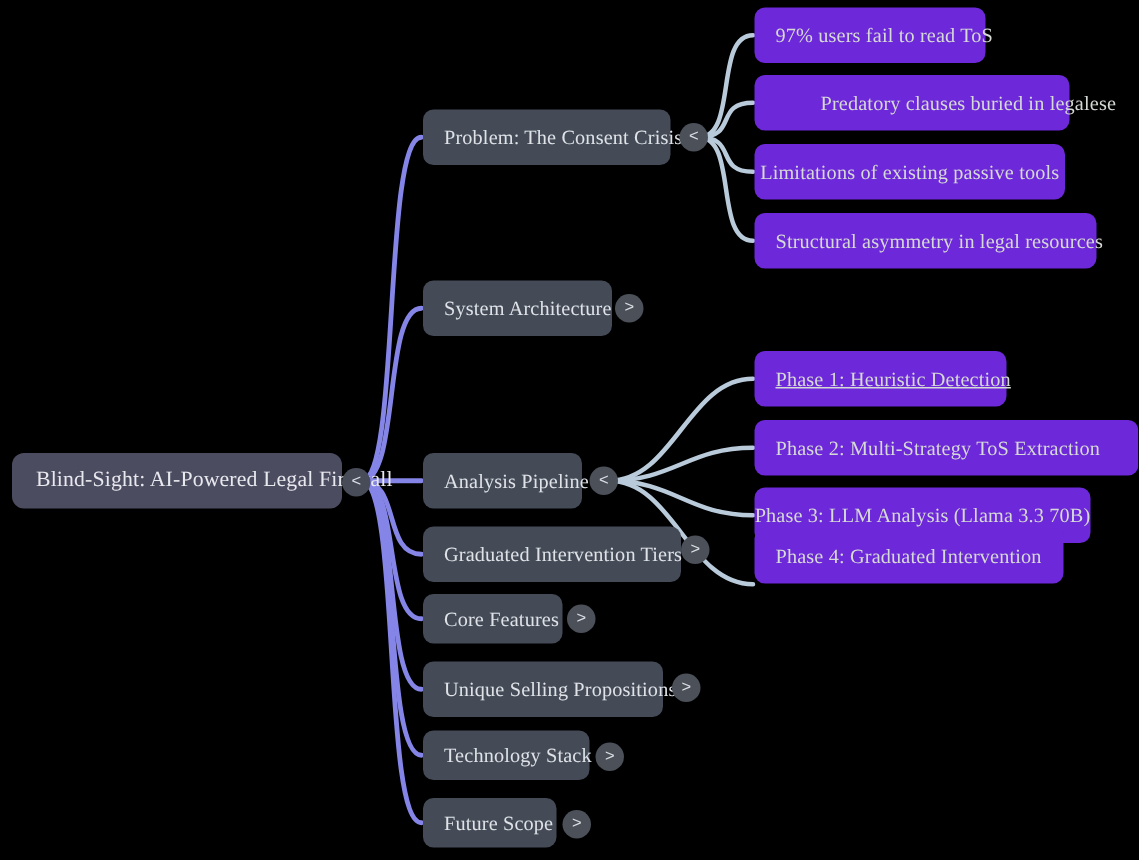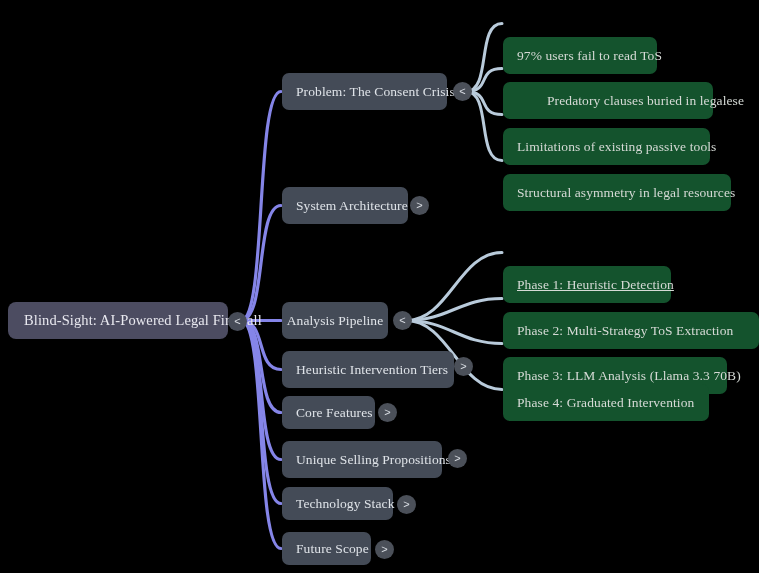--- a/index.html
+++ b/index.html
@@ -42,25 +42,24 @@
     padding: 0 16px;
     border-radius: 8px;
   }
   .node.branch {
     background: #444b57;
     color: #dfe3e8;
     font-size: 13.5px;
     padding: 0 14px;
   }
   .node.leaf {
-    background: #14532d;
+    background: #6d28d9;
     color: #d6dad6;
     font-size: 13.5px;
     padding: 0 14px;
-    margin-top: 32px;
   }
   .toggle {
     position: absolute;
     width: 19px;
     height: 19px;
     border-radius: 50%;
     background: #4b5059;
     color: #d9dde3;
     font-size: 11px;
     font-family: "Liberation Sans", sans-serif;
@@ -111,52 +110,52 @@
       </div>
       <div class="toggle" style="left: 453px; top: 82px;">
         <span>&lt;</span>
       </div>
       <div class="node leaf" style="left: 503px; top: 5px; width: 154px; height: 37px;">
         <span class="node-label">97% users fail to read ToS</span>
       </div>
       <div class="node leaf" style="left: 503px; top: 50px; width: 210px; height: 37px; padding-left: 44px;">
         <span class="node-label">Predatory clauses buried in legalese</span>
       </div>
-      <div class="node leaf" style="left: 503px; top: 96px; width: 207px; height: 37px;">
+      <div class="node leaf" style="left: 503px; top: 96px; width: 207px; height: 37px; justify-content: center;">
         <span class="node-label">Limitations of existing passive tools</span>
       </div>
       <div class="node leaf" style="left: 503px; top: 142px; width: 228px; height: 37px;">
         <span class="node-label">Structural asymmetry in legal resources</span>
       </div>
       <div class="node branch" style="left: 282px; top: 187px; width: 126px; height: 37px;">
         <span class="node-label">System Architecture</span>
       </div>
       <div class="toggle" style="left: 410px; top: 196px;">
         <span>&gt;</span>
       </div>
-      <div class="node branch" style="left: 282px; top: 302px; width: 106px; height: 37px; justify-content: center;">
+      <div class="node branch" style="left: 282px; top: 302px; width: 106px; height: 37px;">
         <span class="node-label">Analysis Pipeline</span>
       </div>
       <div class="toggle" style="left: 393px; top: 311px;">
         <span>&lt;</span>
       </div>
       <div class="node leaf" style="left: 503px; top: 234px; width: 168px; height: 37px; text-decoration: underline;">
         <span class="node-label">Phase 1: Heuristic Detection</span>
       </div>
       <div class="node leaf" style="left: 503px; top: 280px; width: 256px; height: 37px;">
         <span class="node-label">Phase 2: Multi-Strategy ToS Extraction</span>
       </div>
-      <div class="node leaf" style="left: 503px; top: 325px; width: 224px; height: 37px;">
+      <div class="node leaf" style="left: 503px; top: 325px; width: 224px; height: 37px; justify-content: center;">
         <span class="node-label">Phase 3: LLM Analysis (Llama 3.3 70B)</span>
       </div>
       <div class="node leaf" style="left: 503px; top: 352px; width: 206px; height: 37px;">
         <span class="node-label">Phase 4: Graduated Intervention</span>
       </div>
       <div class="node branch" style="left: 282px; top: 351px; width: 172px; height: 37px;">
-        <span class="node-label">Heuristic Intervention Tiers</span>
+        <span class="node-label">Graduated Intervention Tiers</span>
       </div>
       <div class="toggle" style="left: 454px; top: 357px;">
         <span>&gt;</span>
       </div>
       <div class="node branch" style="left: 282px; top: 396px; width: 93px; height: 33px;">
         <span class="node-label">Core Features</span>
       </div>
       <div class="toggle" style="left: 378px; top: 403px;">
         <span>&gt;</span>
       </div>

